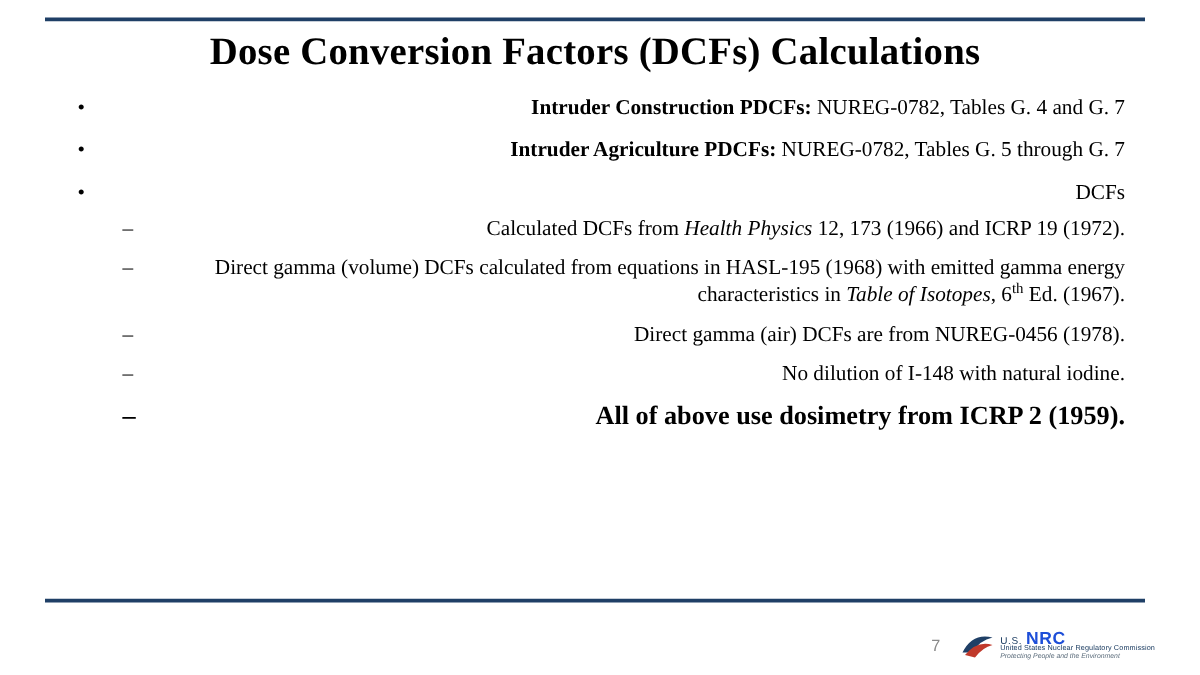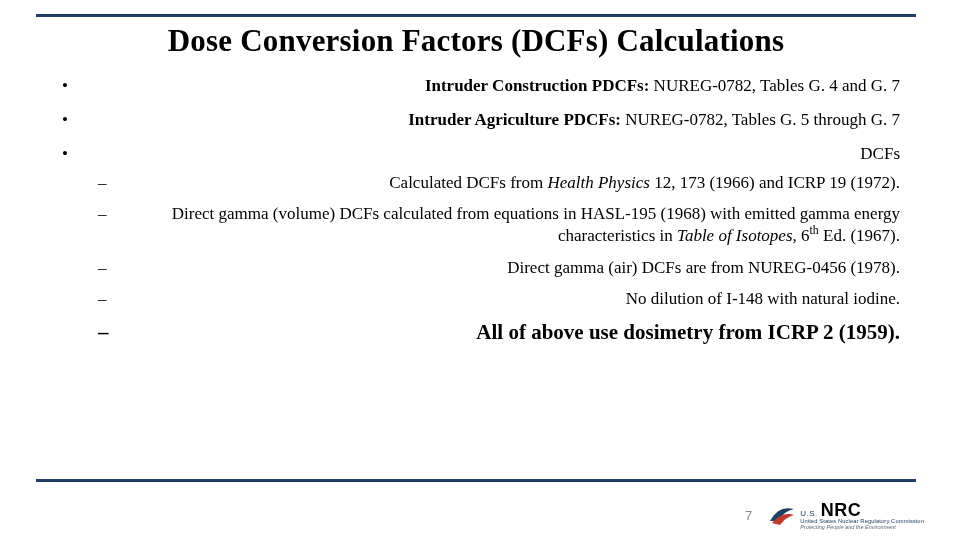--- a/index.html
+++ b/index.html
@@ -117,24 +117,24 @@
     display:flex;
     align-items:baseline;
     gap:3px;
   }
   .logo-us {
     font-size: 8px;
     letter-spacing: 0.5px;
     color: #14365c;
   }
   .logo-nrc {
-    font-size: 18px;
+    font-size: 14px;
     font-weight: bold;
     letter-spacing: 0.5px;
-    color: #000000;
+    color: #1d4ed8;
   }
   .logo-sub1 {
     font-size: 5.8px;
     color: #14365c;
     letter-spacing: 0.1px;
   }
   .logo-sub2 {
     font-size: 5.5px;
     font-style: italic;
     color: #5a6b7a;

